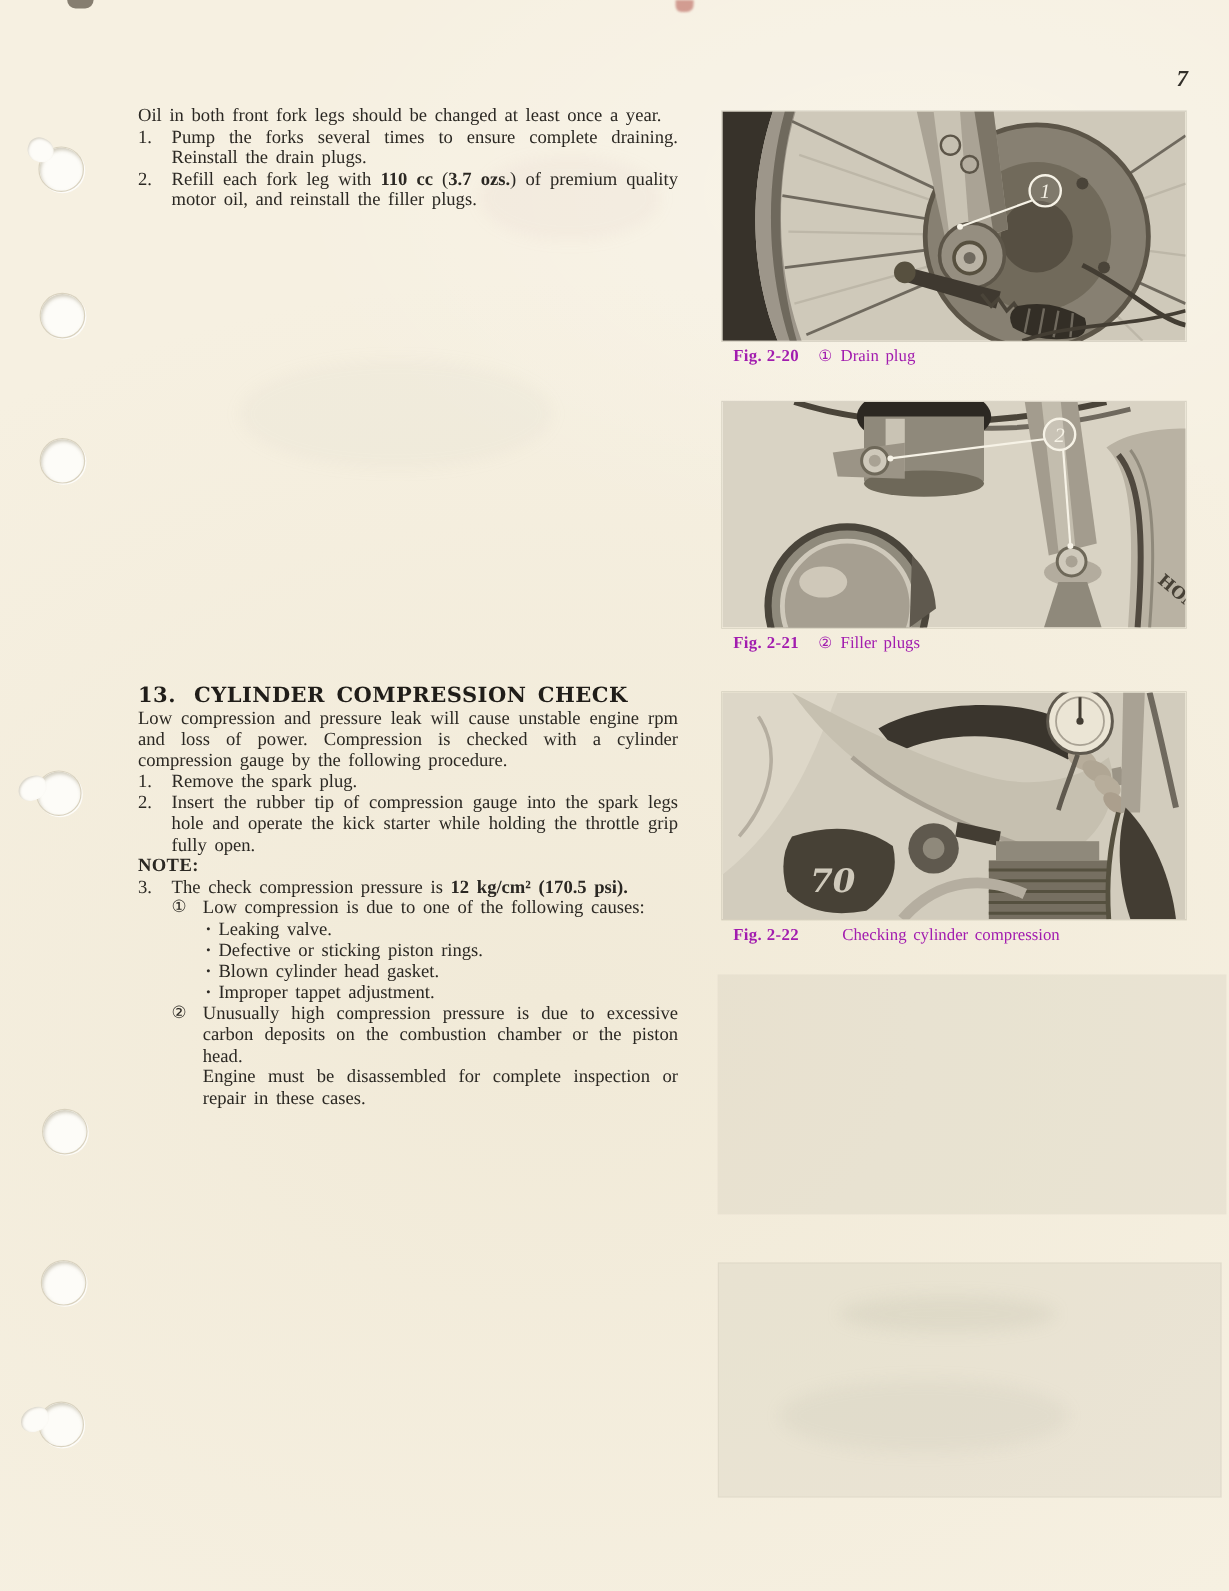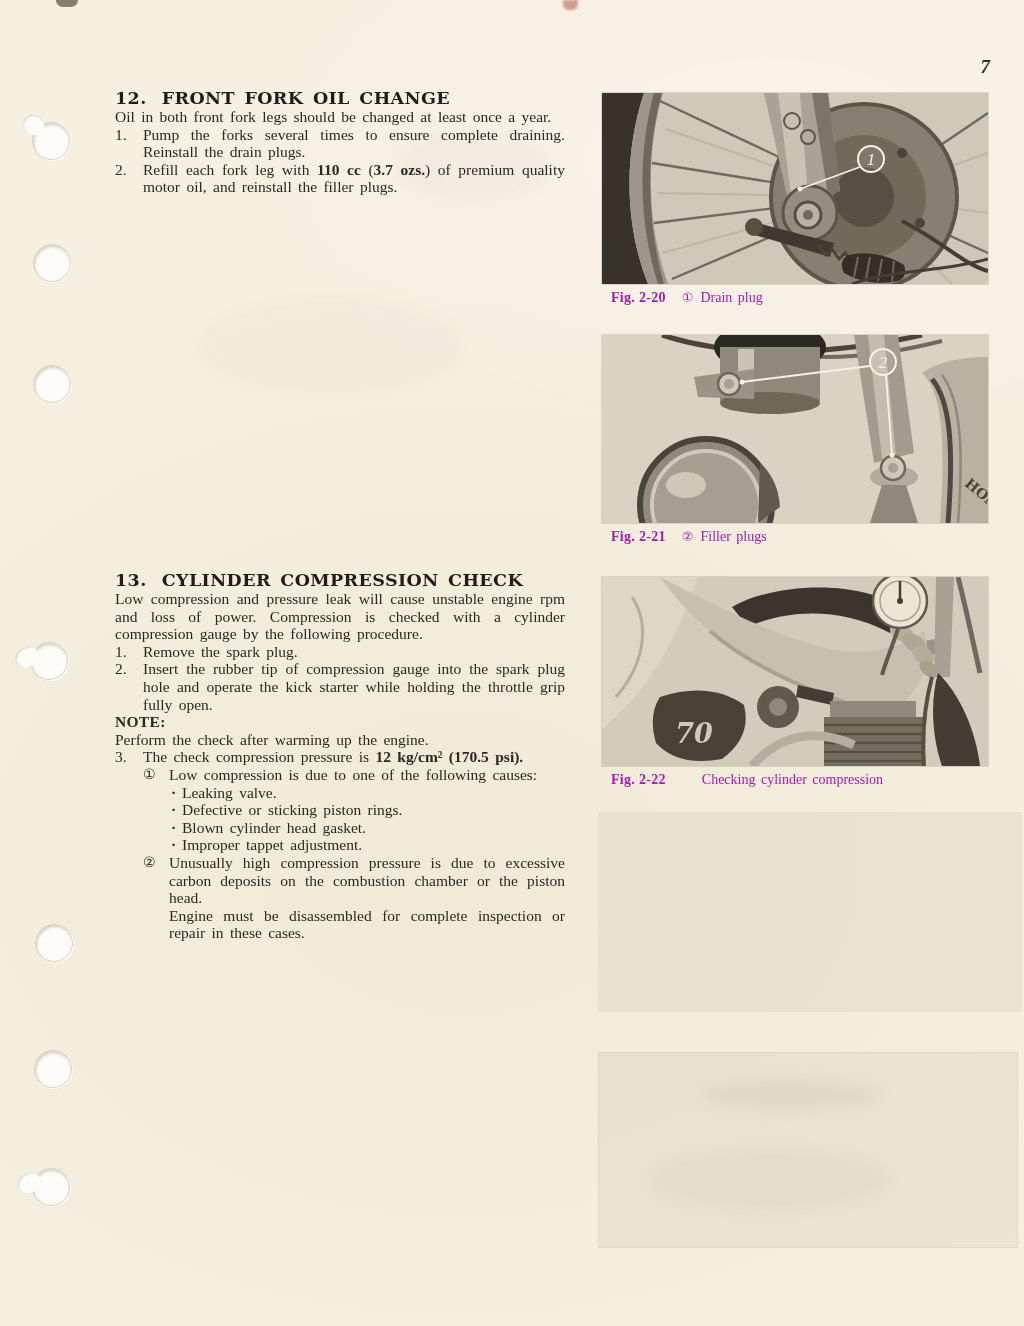--- a/index.html
+++ b/index.html
@@ -78,23 +78,20 @@
   <div class="page-number">7</div>
 
   <div class="ghost" style="left:598px;top:812px;width:424px;height:200px;"></div>
   <div class="ghost outlined" style="left:598px;top:1052px;width:420px;height:196px;"></div>
   <div class="smudge" style="left:700px;top:1080px;width:180px;height:30px;background:rgba(170,165,150,0.15);"></div>
   <div class="smudge" style="left:650px;top:1150px;width:240px;height:60px;background:rgba(175,170,155,0.12);"></div>
   <div class="smudge" style="left:400px;top:130px;width:150px;height:70px;background:rgba(205,170,170,0.08);"></div>
   <div class="smudge" style="left:200px;top:300px;width:260px;height:90px;background:rgba(180,185,165,0.07);"></div>
 
   <div class="col-text" style="top:88px;">
-    <div class="sec-heading">
-      <span class="h-num">12.</span><span>FRONT FORK OIL CHANGE</span>
-    </div>
     <div class="bodytext">
       <p class="intro">Oil in both front fork legs should be changed at least once a year.</p>
       <div class="li">
         <span class="num">1.</span>
         <div class="li-body">
           <p>Pump the forks several times to ensure complete draining.  Reinstall the drain plugs.</p>
         </div>
       </div>
       <div class="li">
         <span class="num">2.</span>
@@ -108,24 +105,23 @@
       <span class="h-num">13.</span><span>CYLINDER COMPRESSION CHECK</span>
     </div>
     <div class="bodytext">
       <p class="intro">Low compression and pressure leak will cause unstable engine rpm and loss of power.  Compression is checked with a cylinder compression gauge by the following procedure.</p>
       <div class="li">
         <span class="num">1.</span>
         <div class="li-body">Remove the spark plug.</div>
       </div>
       <div class="li">
         <span class="num">2.</span>
-        <div class="li-body">Insert the rubber tip of compression gauge into the spark plug hole and operate the kick starter while holding the throttle grip fully open.</div>
+        <div class="li-body">Insert the rubber tip of compression gauge into the spark legs hole and operate the kick starter while holding the throttle grip fully open.</div>
       </div>
       <p class="note-label">NOTE:</p>
-      <p>Perform the check after warming up the engine.</p>
       <div class="li">
         <span class="num">3.</span>
         <div class="li-body"><span>The check compression pressure is </span><b>12 kg/cm² (170.5 psi).</b></div>
       </div>
       <div class="li sub">
         <span class="num">①</span>
         <div class="li-body">Low compression is due to one of the following causes:</div>
       </div>
       <div class="bullet">
         <span class="dot">·</span>

